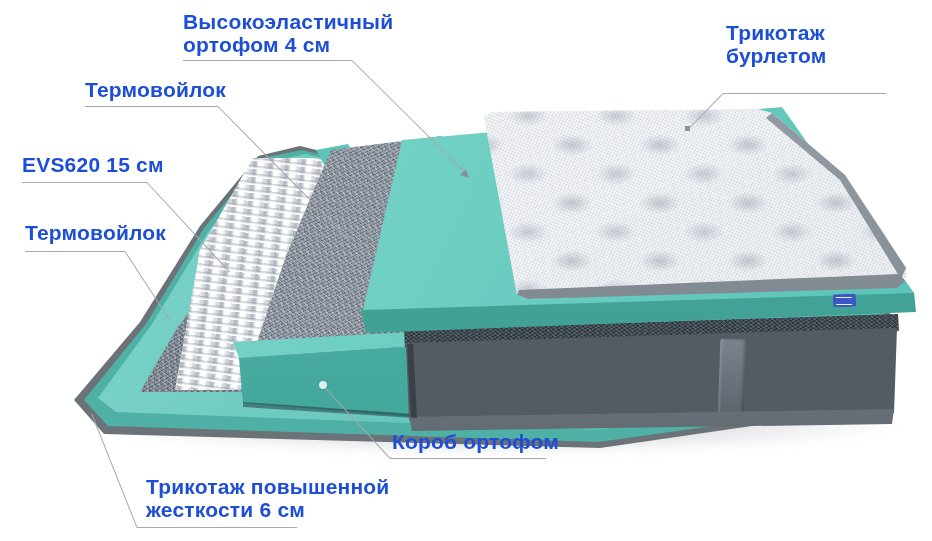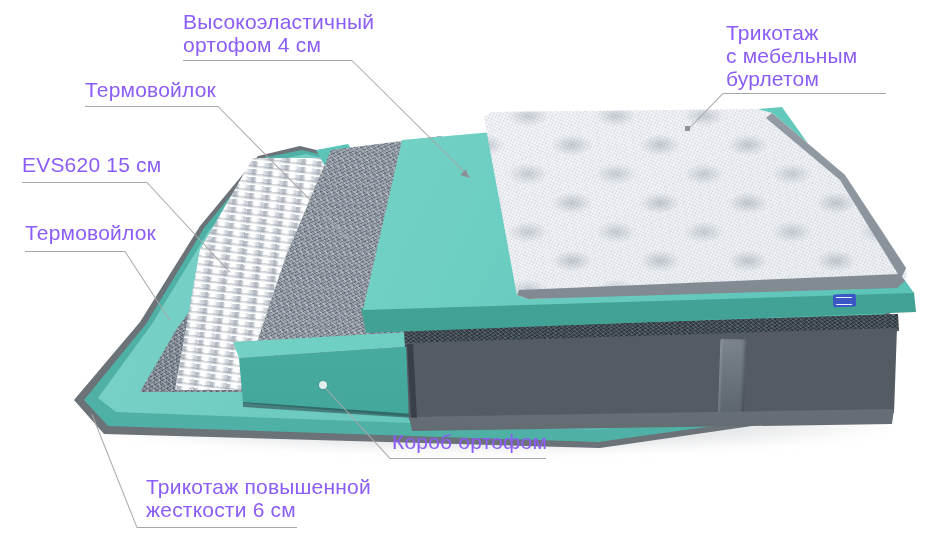--- a/index.html
+++ b/index.html
@@ -49,22 +49,22 @@
       radial-gradient(ellipse 30px 16px at 50% 50%, rgba(122,132,148,.38) 0%, rgba(122,132,148,.16) 38%, rgba(122,132,148,0) 68%),
       radial-gradient(ellipse 30px 16px at 50% 50%, rgba(122,132,148,.34) 0%, rgba(122,132,148,.14) 38%, rgba(122,132,148,0) 68%),
       repeating-linear-gradient(115deg, rgba(138,148,162,.14) 0 1px, rgba(0,0,0,0) 1px 3px),
       repeating-linear-gradient(24deg, rgba(138,148,162,.12) 0 1px, rgba(0,0,0,0) 1px 3px),
       linear-gradient(150deg, rgba(255,255,255,.55) 0%, rgba(210,216,226,.25) 100%);
     background-size:88px 58px,88px 58px,auto,auto,auto;
     background-position:0 0,44px 29px,0 0,0 0,0 0;
   }
   
   .label{
-    position:absolute;color:#8b5cf6;font-size:21px;line-height:23px;
-    letter-spacing:.2px;white-space:nowrap;
+    position:absolute;color:#1d4ed8;font-size:21px;line-height:23px;
+    letter-spacing:.2px;white-space:nowrap;font-weight:bold;
   }
   .lead{position:absolute;height:1px;background:#a8a8a8;transform-origin:0 50%;}
   .marker-arrow{
     position:absolute;width:0;height:0;
     border-left:8px solid #8a8f94;border-top:4px solid transparent;border-bottom:4px solid transparent;
   }
   .marker-square{position:absolute;width:5px;height:5px;background:#8f9499;}
   .marker-dot{position:absolute;width:8px;height:8px;border-radius:50%;background:rgba(233,242,240,.95);box-shadow:0 0 2px rgba(40,60,60,.35);}
   .tag{
     position:absolute;left:833px;top:294px;width:23px;height:13px;border-radius:2px;
@@ -141,21 +141,20 @@
   <div class="lead" style="left:147px;top:182px;width:122px;transform:rotate(47.3deg);"></div>
 
   <div class="label" style="left:25px;top:221px;">
     <div>Термовойлок</div>
   </div>
   <div class="lead" style="left:25px;top:251px;width:100px;"></div>
   <div class="lead" style="left:125px;top:251px;width:82px;transform:rotate(56.9deg);"></div>
 
   <div class="label" style="left:726px;top:21px;">
     <div>Трикотаж</div>
-    <div>с мебельным</div>
     <div>бурлетом</div>
   </div>
   <div class="lead" style="left:723px;top:93px;width:163px;"></div>
   <div class="lead" style="left:688px;top:129px;width:50px;transform:rotate(-45.8deg);"></div>
   <div class="marker-square" style="left:685px;top:126px;"></div>
 
   <div class="label" style="left:392px;top:430px;">
     <div>Короб ортофом</div>
   </div>
   <div class="lead" style="left:390px;top:458px;width:156px;"></div>

